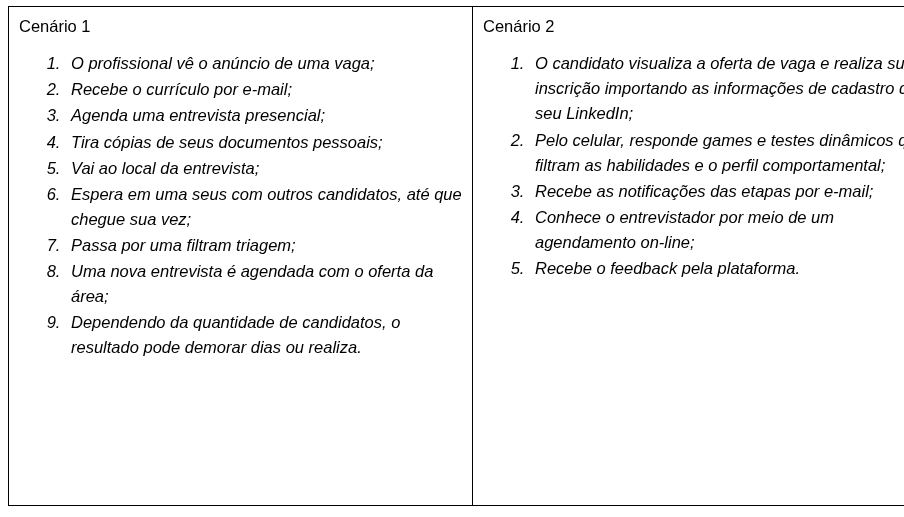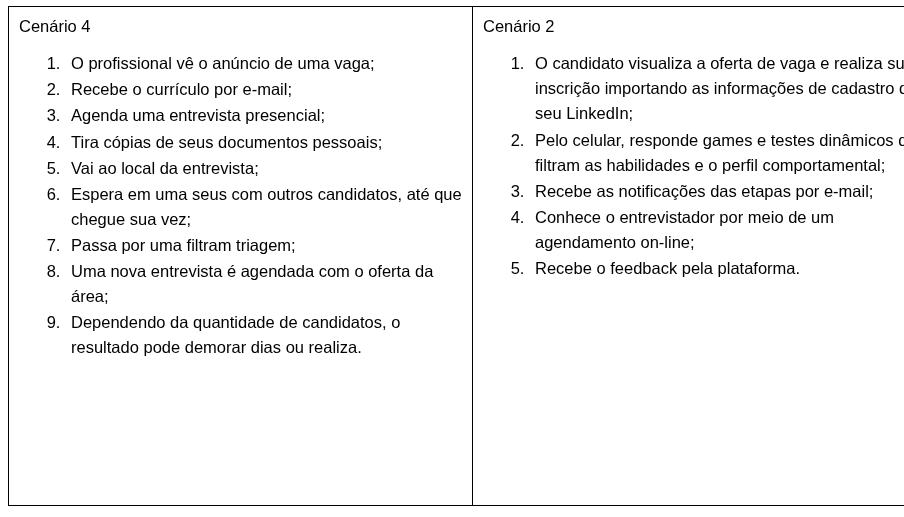--- a/index.html
+++ b/index.html
@@ -40,34 +40,35 @@
   }
   ol.steps {
     margin: 0;
     padding-left: 46px;
     font-size: 16.5px;
     line-height: 1.52;
   }
   ol.steps li {
     margin: 0 0 1px 0;
     padding-left: 6px;
+    font-style: italic;
   }
   ol.steps li::marker {
     font-size: 16.5px;
   }
 </style>
 </head>
 <body>
 
 <div class="table-wrap">
   <table class="scenarios">
     <tbody>
       <tr>
         <td class="col-left">
-          <p class="cell-title">Cenário 4</p>
+          <p class="cell-title">Cenário 1</p>
           <ol class="steps">
             <li>O profissional vê o anúncio de uma vaga;</li>
             <li>Recebe o currículo por e-mail;</li>
             <li>Agenda uma entrevista presencial;</li>
             <li>Tira cópias de seus documentos pessoais;</li>
             <li>Vai ao local da entrevista;</li>
             <li>Espera em uma seus com outros candidatos, até que chegue sua vez;</li>
             <li>Passa por uma filtram triagem;</li>
             <li>Uma nova entrevista é agendada com o oferta da área;</li>
             <li>Dependendo da quantidade de candidatos, o resultado pode demorar dias ou realiza.</li>

